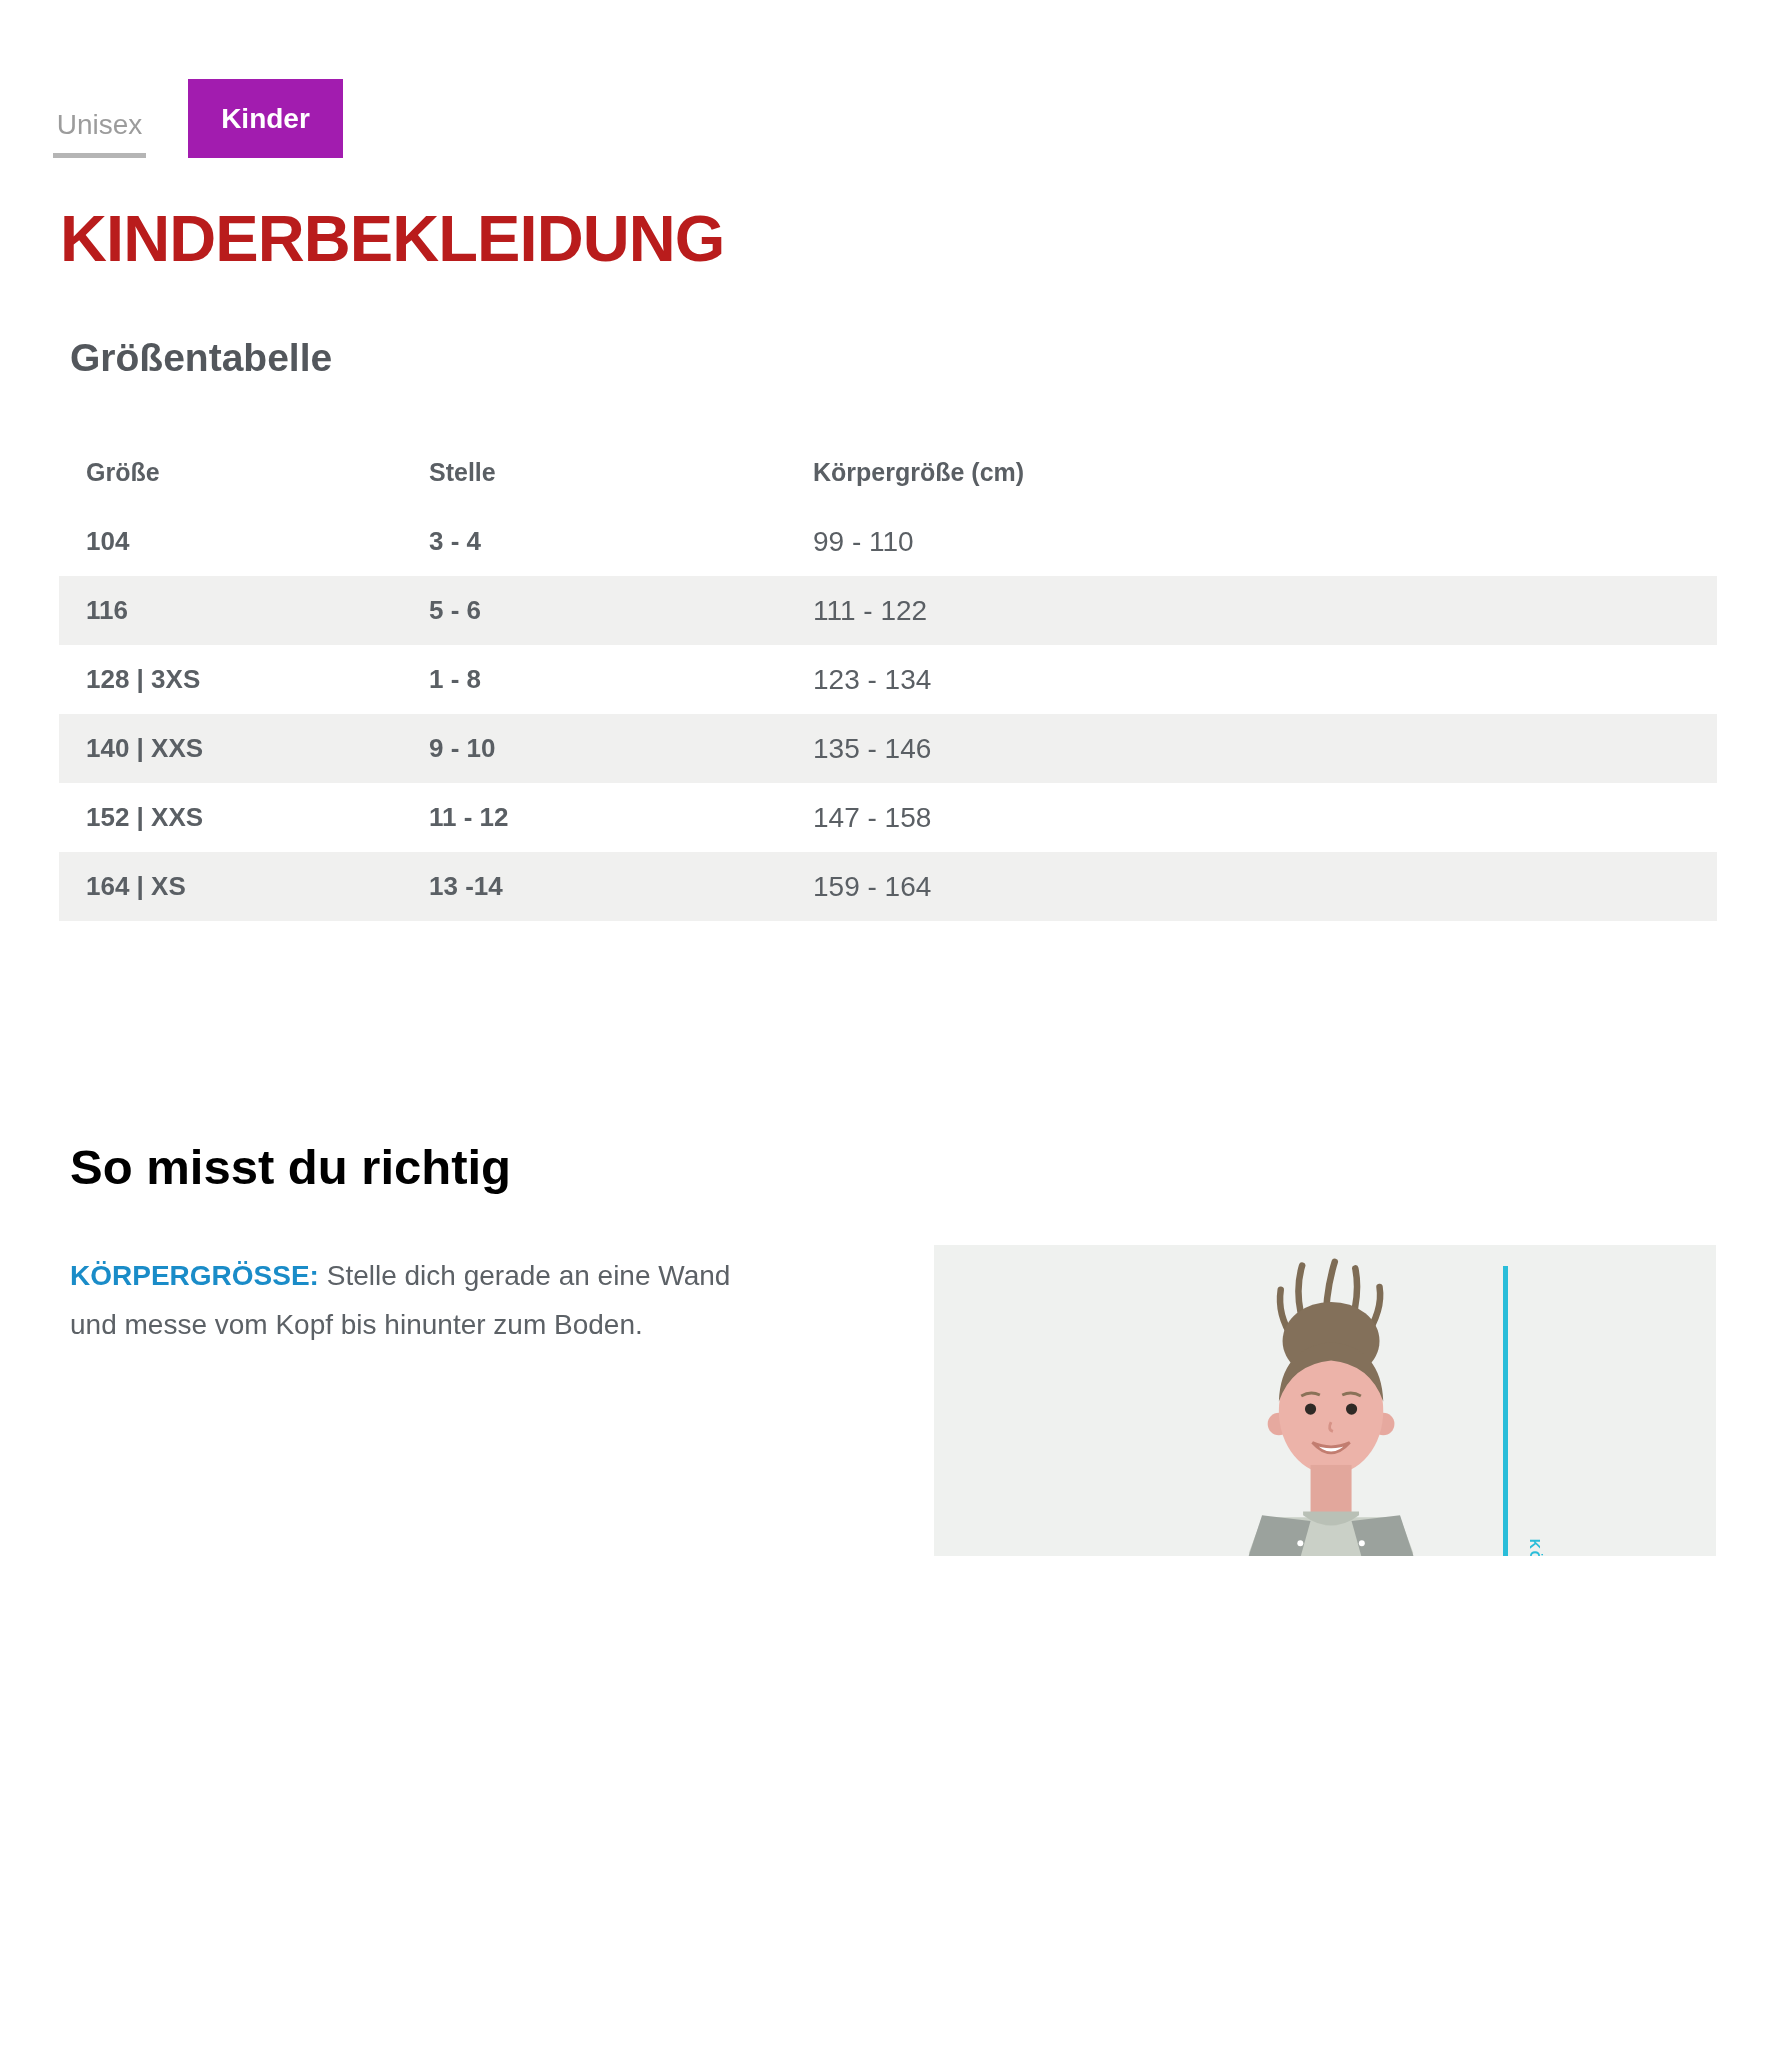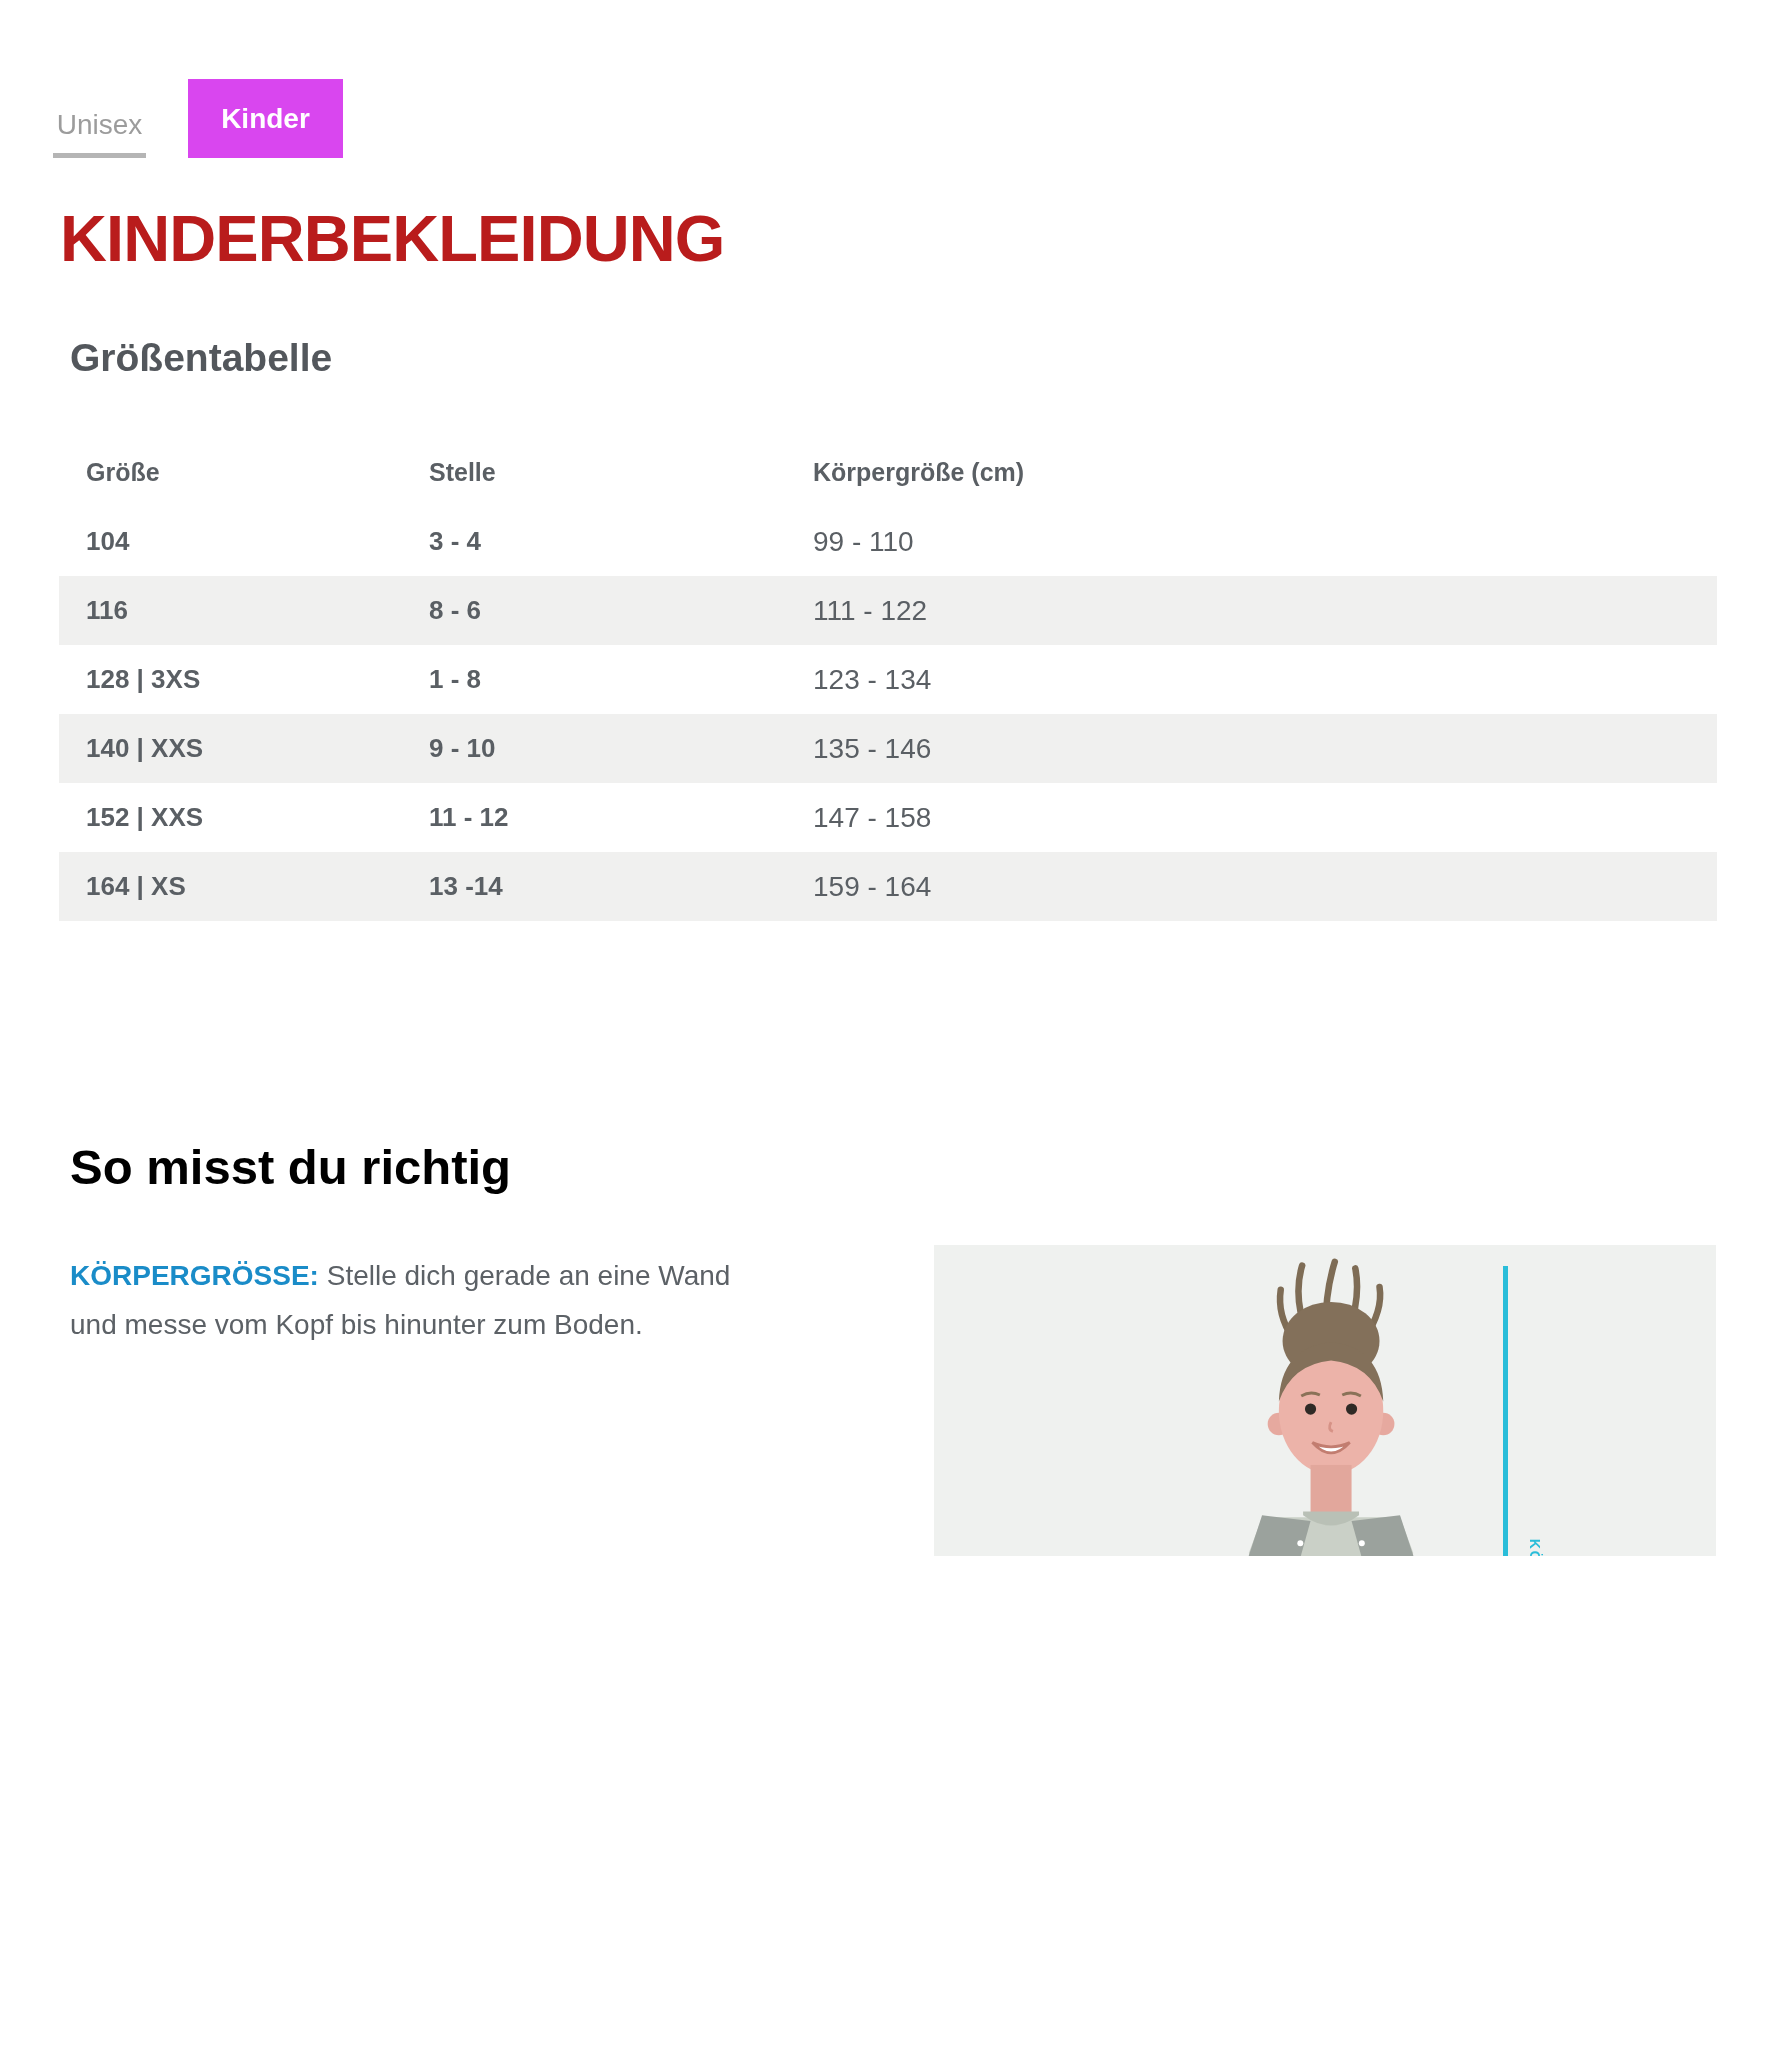--- a/index.html
+++ b/index.html
@@ -2,21 +2,21 @@
 <html style="font-size:15px"><head>
 <meta charset="utf-8">
 <style>
   html,body{margin:0;padding:0;background:#fff;}
   .page{position:relative;width:1790px;height:1556px;background:#ffffff;overflow:hidden;
         font-family:"Liberation Sans","DejaVu Sans",sans-serif;}
 
   
   .tabs{position:absolute;left:53px;top:79px;height:79px;display:flex;align-items:flex-end;gap:42px;}
   .tab-unisex{font-size:28px;color:#9c9c9c;padding:0 3.7px 12px 3.7px;border-bottom:5.6px solid #b5b5b5;cursor:pointer;}
-  .tab-kinder{width:155px;height:79px;background:#d946ef;color:#ffffff;font-weight:700;font-size:28px;
+  .tab-kinder{width:155px;height:79px;background:#a21caf;color:#ffffff;font-weight:700;font-size:28px;
               display:flex;align-items:center;justify-content:center;cursor:pointer;}
 
   
   .h1{position:absolute;left:60px;top:201px;font-size:65px;font-weight:700;letter-spacing:-0.9px;color:#b91c1c;}
   .h2-table{position:absolute;left:70px;top:336px;font-size:39px;font-weight:700;color:#53575c;}
   .h2-measure{position:absolute;left:70px;top:1139px;font-size:49px;font-weight:700;color:#000000;}
 
   
   .size-table{position:absolute;left:59px;top:438px;width:1658px;}
   .t-row{display:flex;height:69px;align-items:center;justify-content:center;}
@@ -60,21 +60,21 @@
       <div class="c2">Stelle</div>
       <div class="c3">Körpergröße (cm)</div>
     </div>
     <div class="t-row">
       <div class="c1">104</div>
       <div class="c2">3 - 4</div>
       <div class="c3">99 - 110</div>
     </div>
     <div class="t-row alt">
       <div class="c1">116</div>
-      <div class="c2">8 - 6</div>
+      <div class="c2">5 - 6</div>
       <div class="c3">111 - 122</div>
     </div>
     <div class="t-row">
       <div class="c1">128 | 3XS</div>
       <div class="c2">1 - 8</div>
       <div class="c3">123 - 134</div>
     </div>
     <div class="t-row alt">
       <div class="c1">140 | XXS</div>
       <div class="c2">9 - 10</div>

